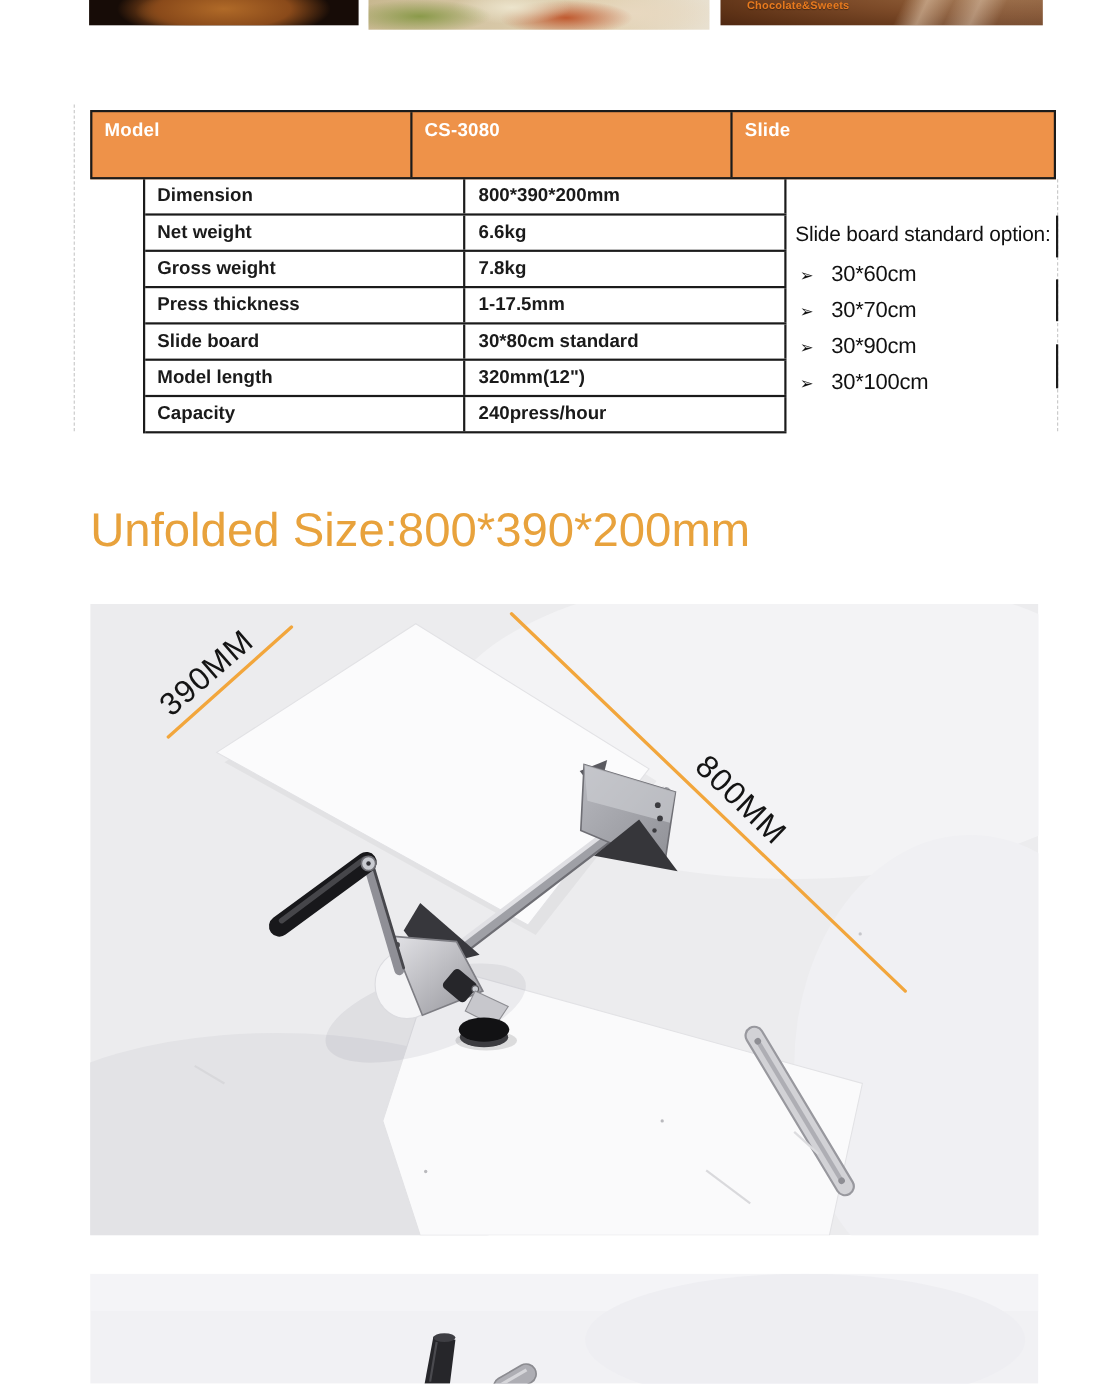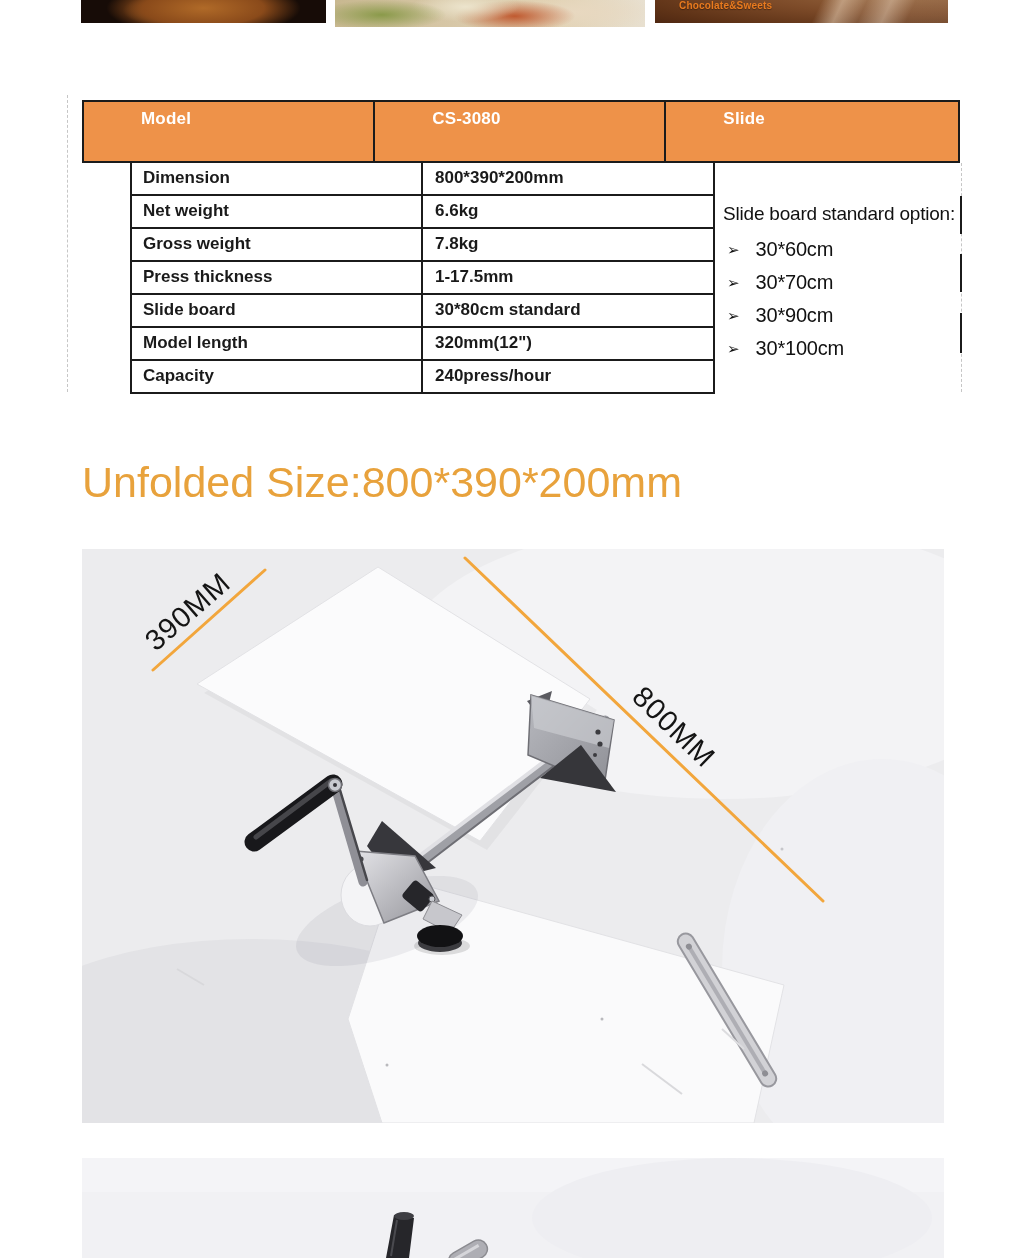--- a/index.html
+++ b/index.html
@@ -52,21 +52,21 @@
   
   .spec-table { position:absolute; left:82px; top:100px; width:878px; color:#1a1a1a; }
   .spec-header {
     display:flex; height:63px;
     background:var(--header-orange, #EE9249);
     border:2px solid #1b1b1b;
   }
   .spec-header .hcell {
     width:291px; border-right:2px solid #1b1b1b;
     color:#fff; font-weight:bold; font-size:17px;
-    padding:7px 0 0 11px; letter-spacing:.2px;margin-left:46px;
+    padding:7px 0 0 11px; letter-spacing:.2px;
   }
   .spec-header .hcell:last-child { width:292px; border-right:none; }
   .spec-body { display:flex;padding-left:48px; }
   .spec-left { width:588px; border-left:2px solid #1b1b1b; }
   .spec-row {
     display:flex; height:33px; border-bottom:2px solid #1b1b1b;
   }
   .spec-row .lcell {
     width:291px; font-weight:bold; font-size:17px; line-height:30px;
     padding-left:11px; border-right:2px solid #1b1b1b;

